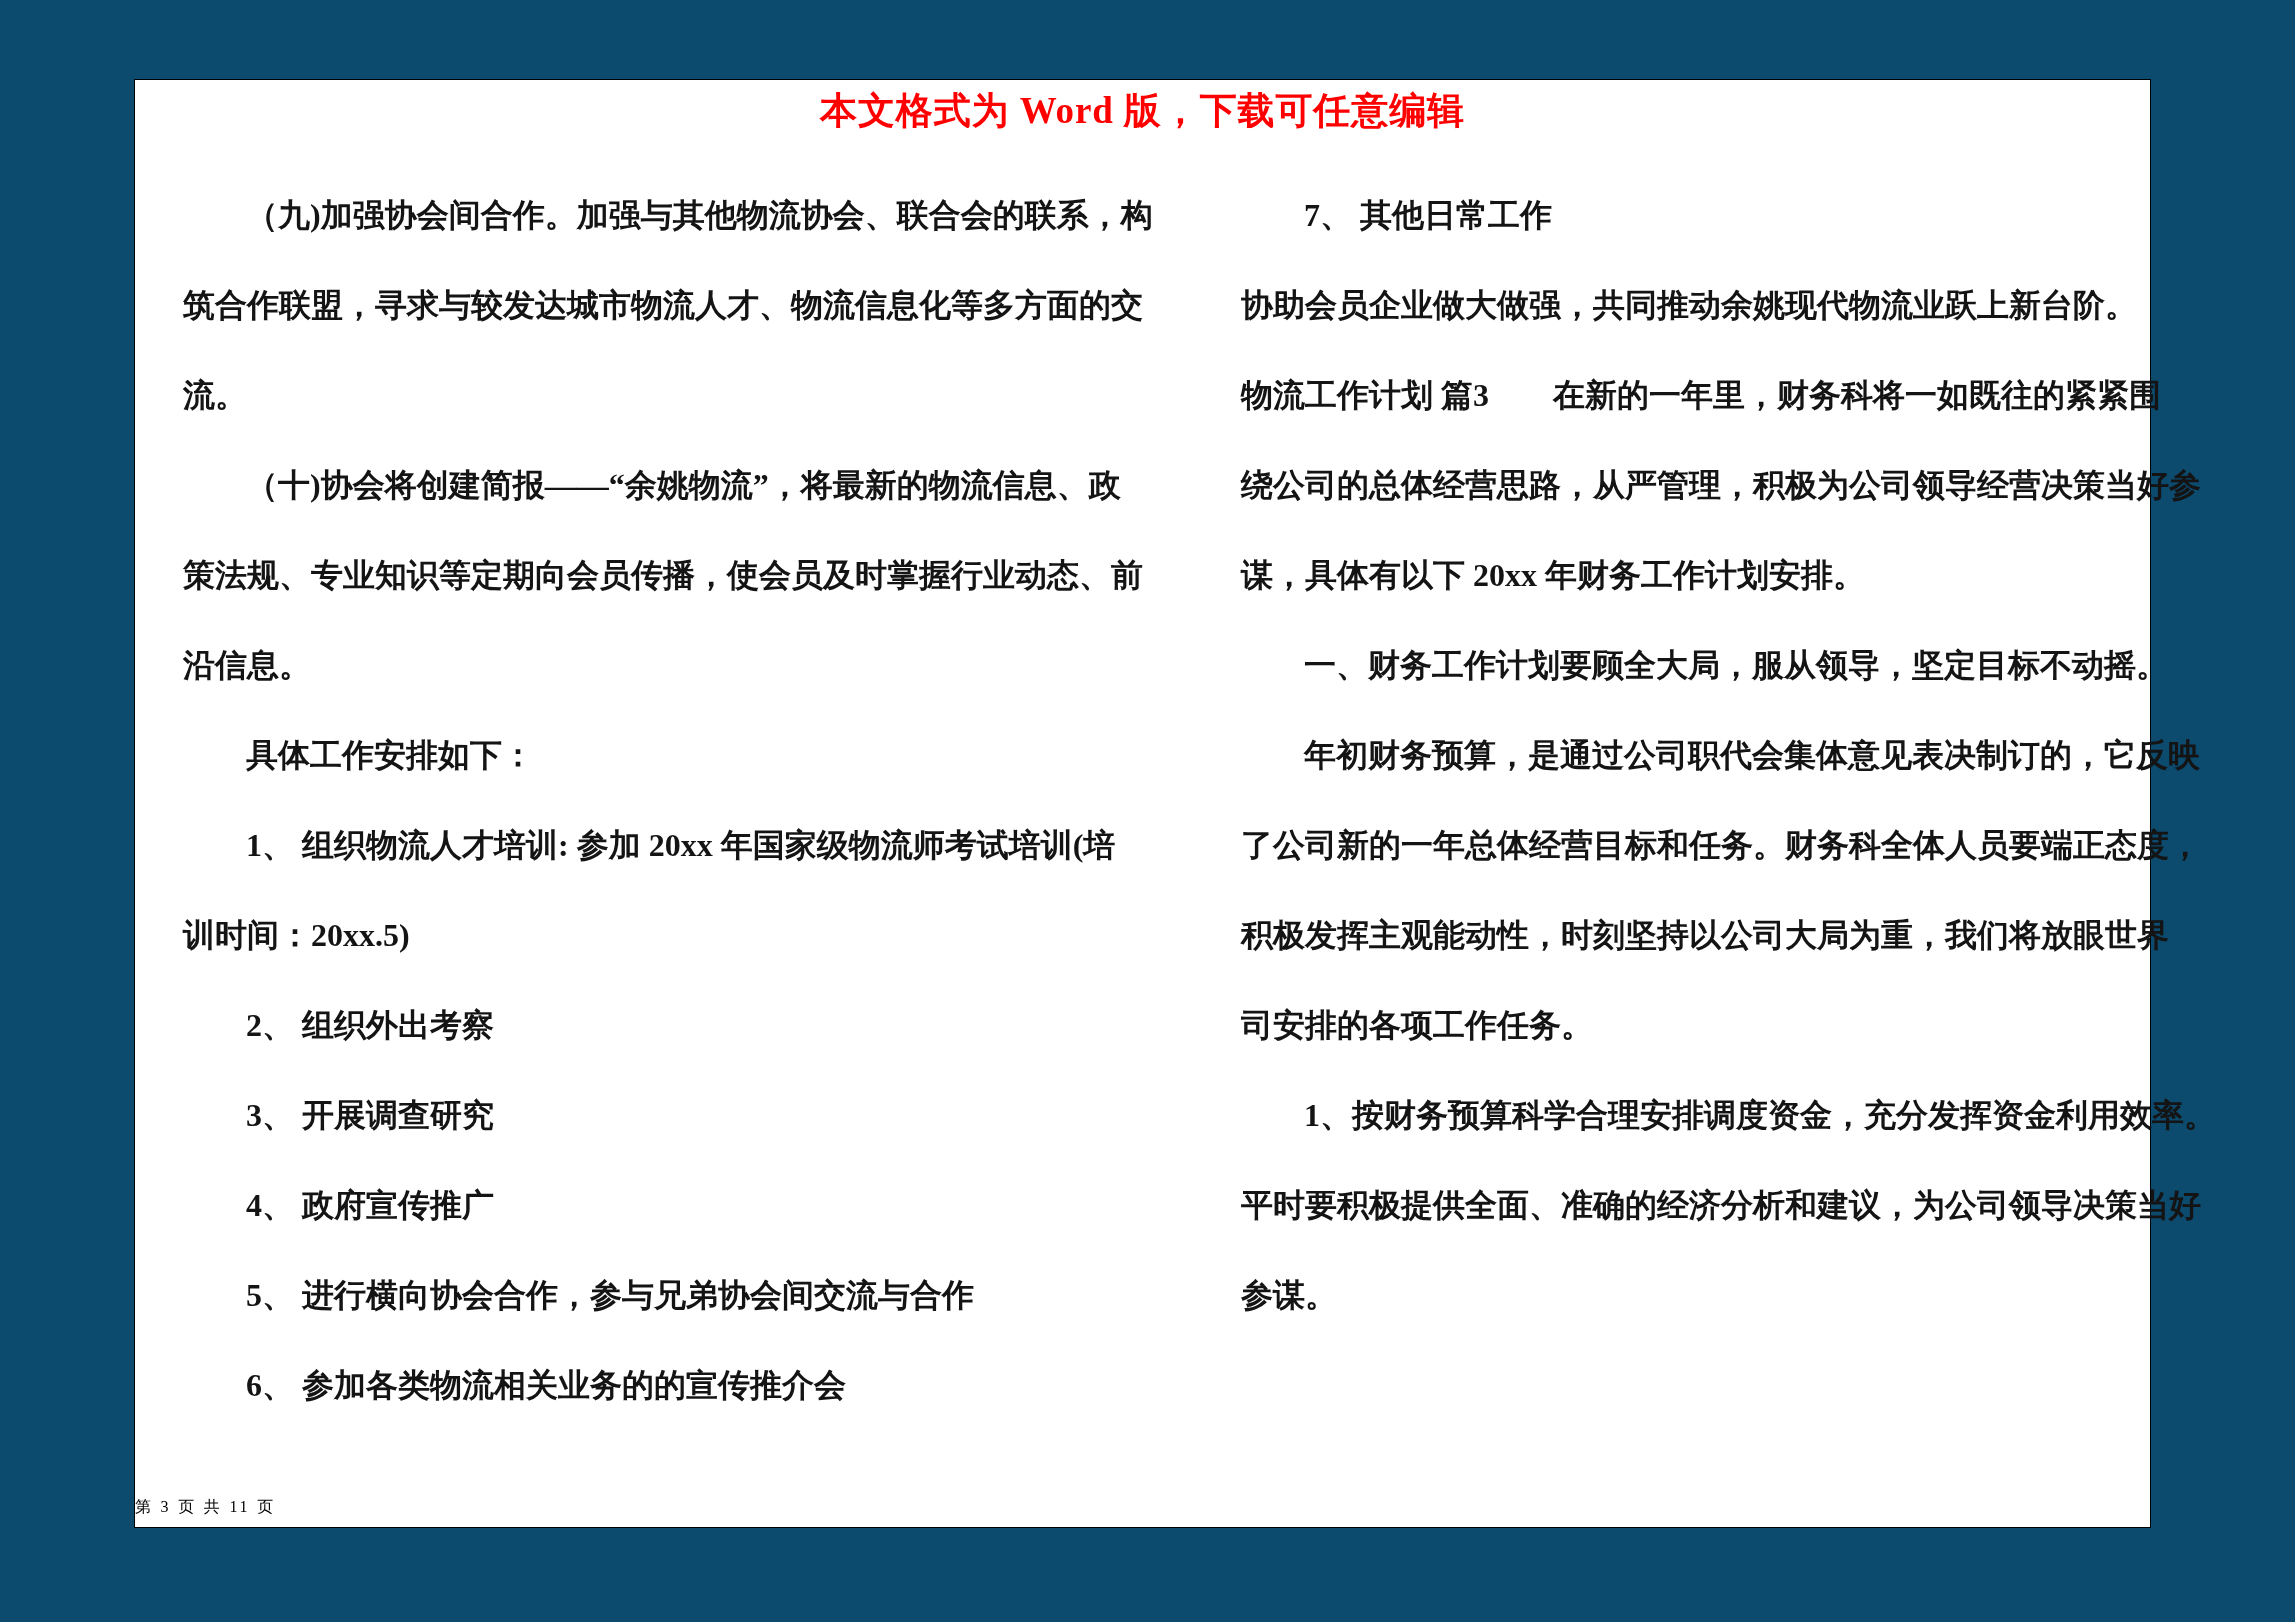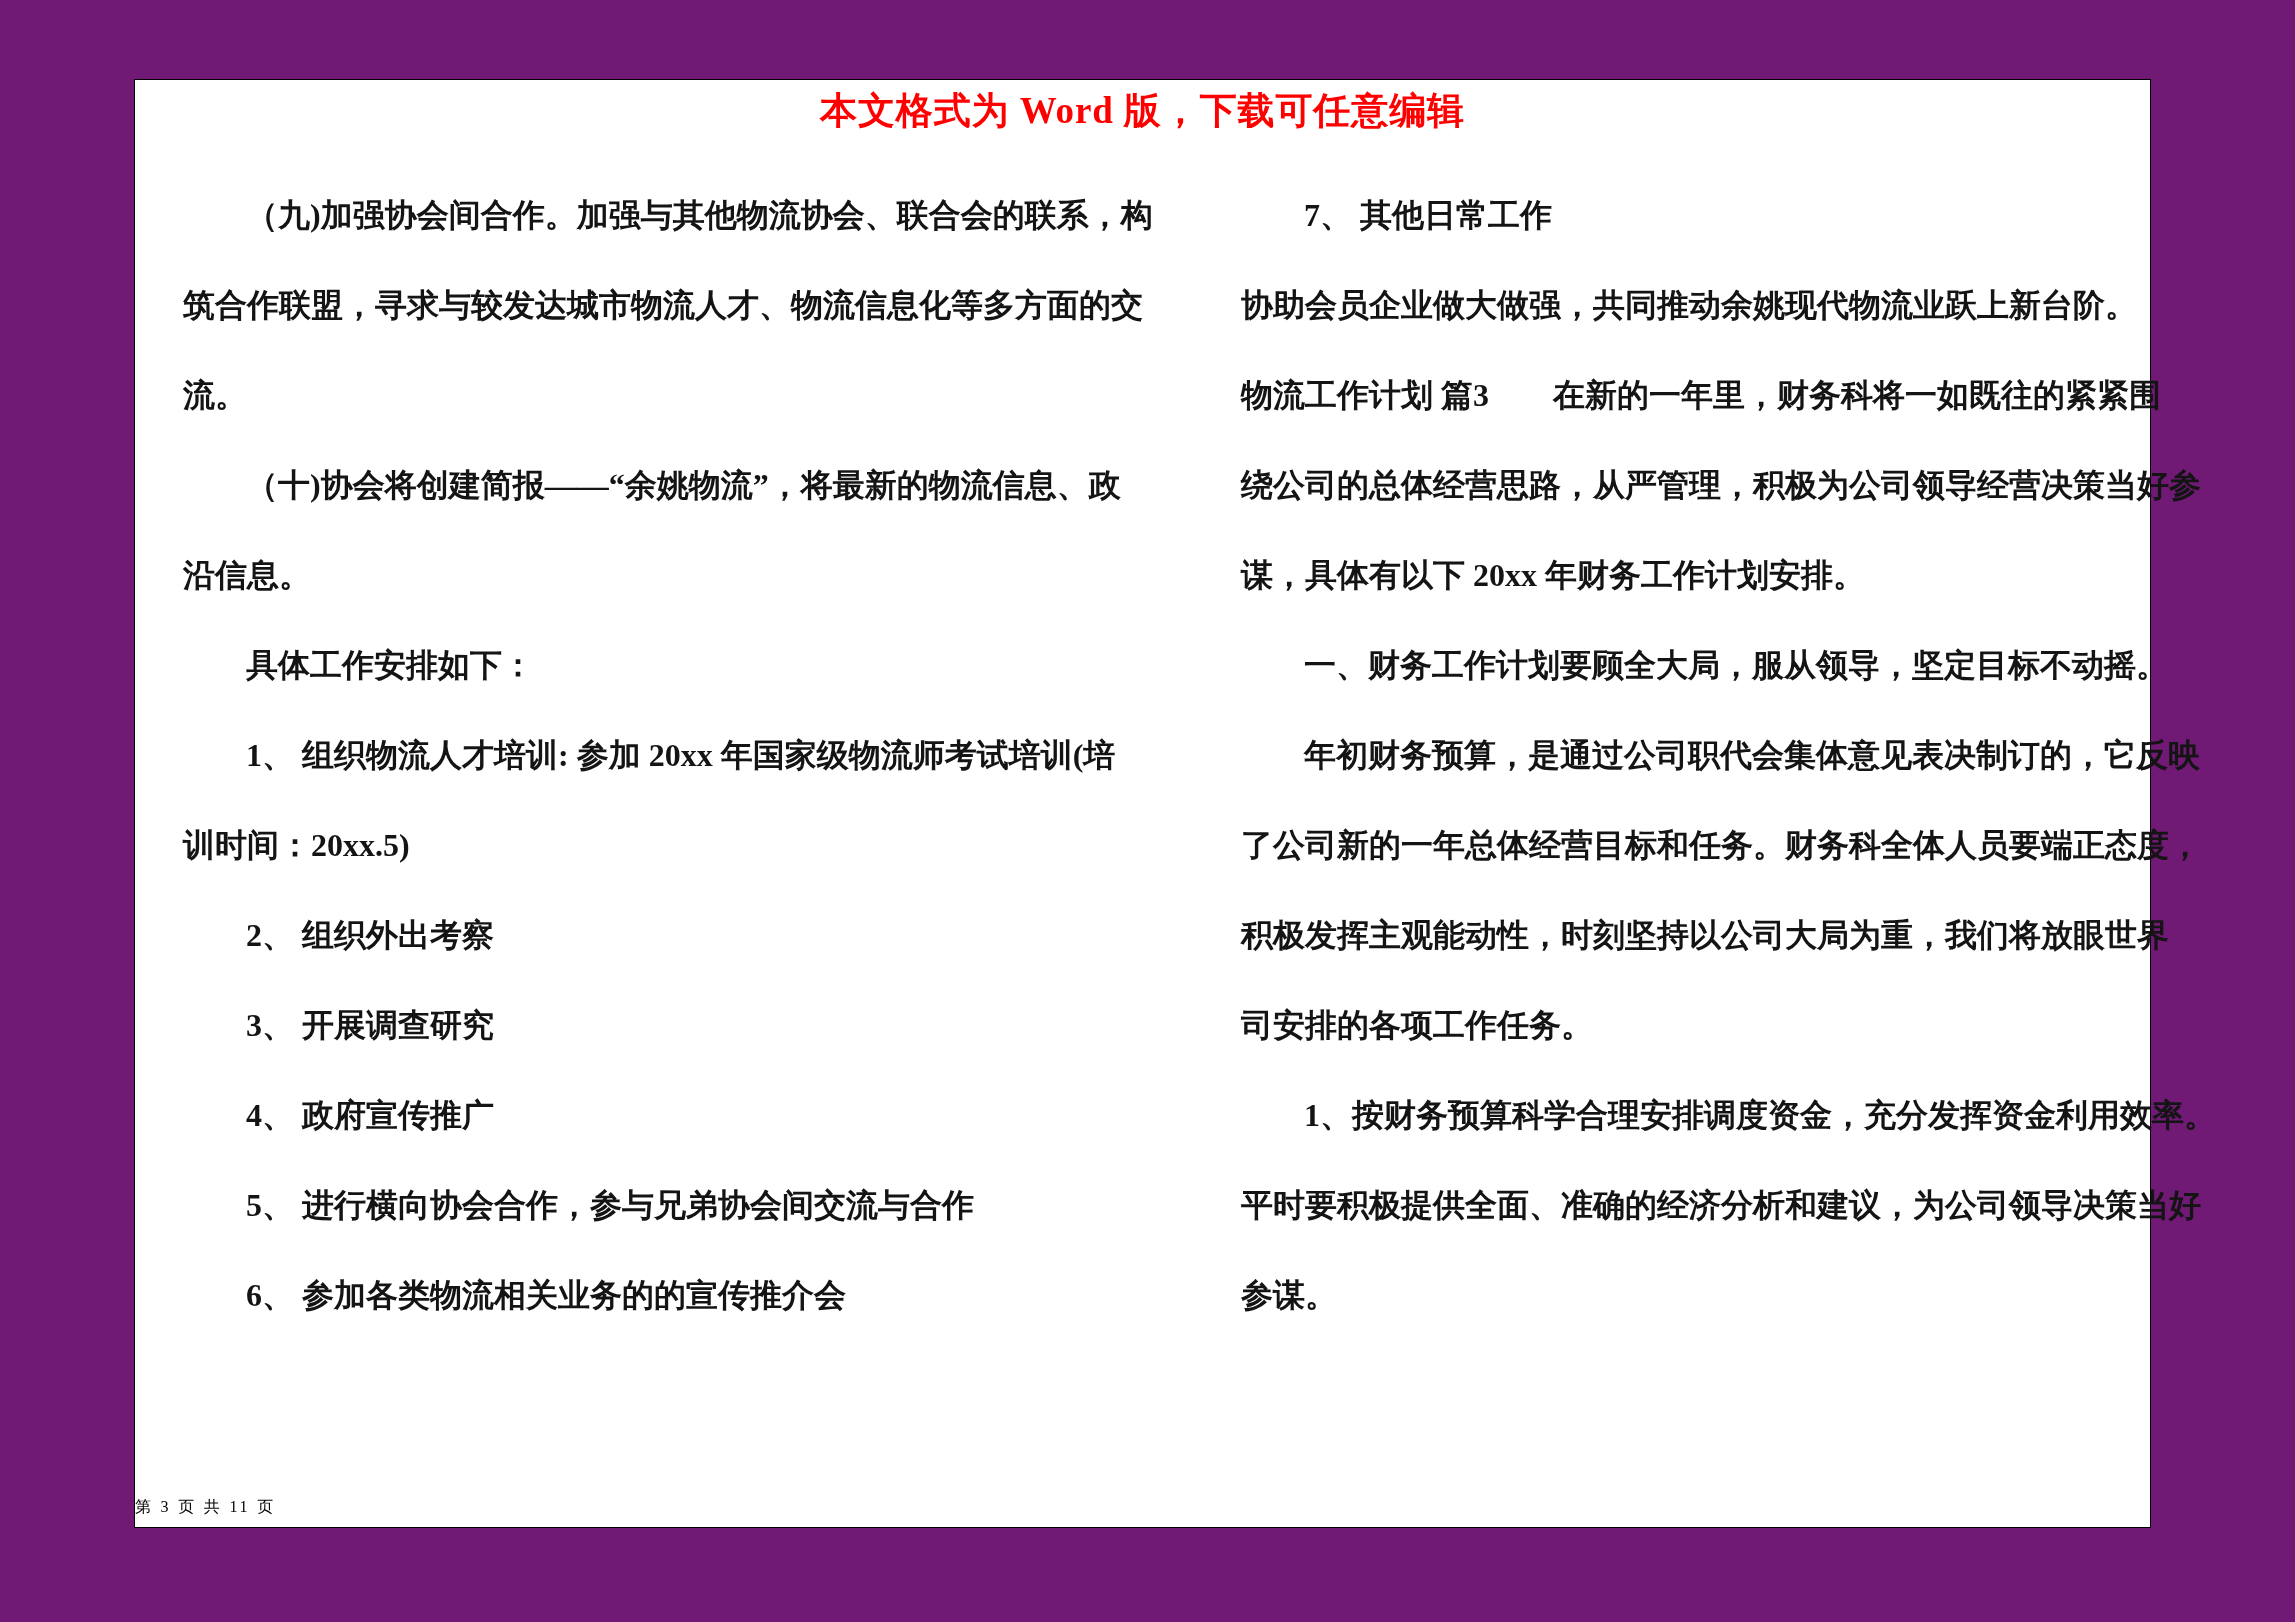--- a/index.html
+++ b/index.html
@@ -7,21 +7,21 @@
     padding: 0;
     background: #ffffff;
     width: 2296px;
     height: 1622px;
     font-family: "Liberation Serif", "DejaVu Serif", serif;
   }
   .canvas {
     position: relative;
     width: 2296px;
     height: 1622px;
-    background: #701a75;
+    background: #0c4a6e;
     overflow: hidden;
   }
   .page {
     position: absolute;
     left: 134px;
     top: 79px;
     width: 2017px;
     height: 1449px;
     border: 1.9px solid #000000;
     box-sizing: border-box;
@@ -74,20 +74,21 @@
 <div class="canvas">
   <div class="page">
 
     <div class="header-notice">本文格式为 Word 版，下载可任意编辑</div>
 
     <div class="column column-left">
         <div class="line indent">（九)加强协会间合作。加强与其他物流协会、联合会的联系，构</div>
         <div class="line">筑合作联盟，寻求与较发达城市物流人才、物流信息化等多方面的交</div>
         <div class="line">流。</div>
         <div class="line indent">（十)协会将创建简报——“余姚物流”，将最新的物流信息、政</div>
+        <div class="line">策法规、专业知识等定期向会员传播，使会员及时掌握行业动态、前</div>
         <div class="line">沿信息。</div>
         <div class="line indent">具体工作安排如下：</div>
         <div class="line indent">1、 组织物流人才培训: 参加 20xx 年国家级物流师考试培训(培</div>
         <div class="line">训时间：20xx.5)</div>
         <div class="line indent">2、 组织外出考察</div>
         <div class="line indent">3、 开展调查研究</div>
         <div class="line indent">4、 政府宣传推广</div>
         <div class="line indent">5、 进行横向协会合作，参与兄弟协会间交流与合作</div>
         <div class="line indent">6、 参加各类物流相关业务的的宣传推介会</div>
       </div>

